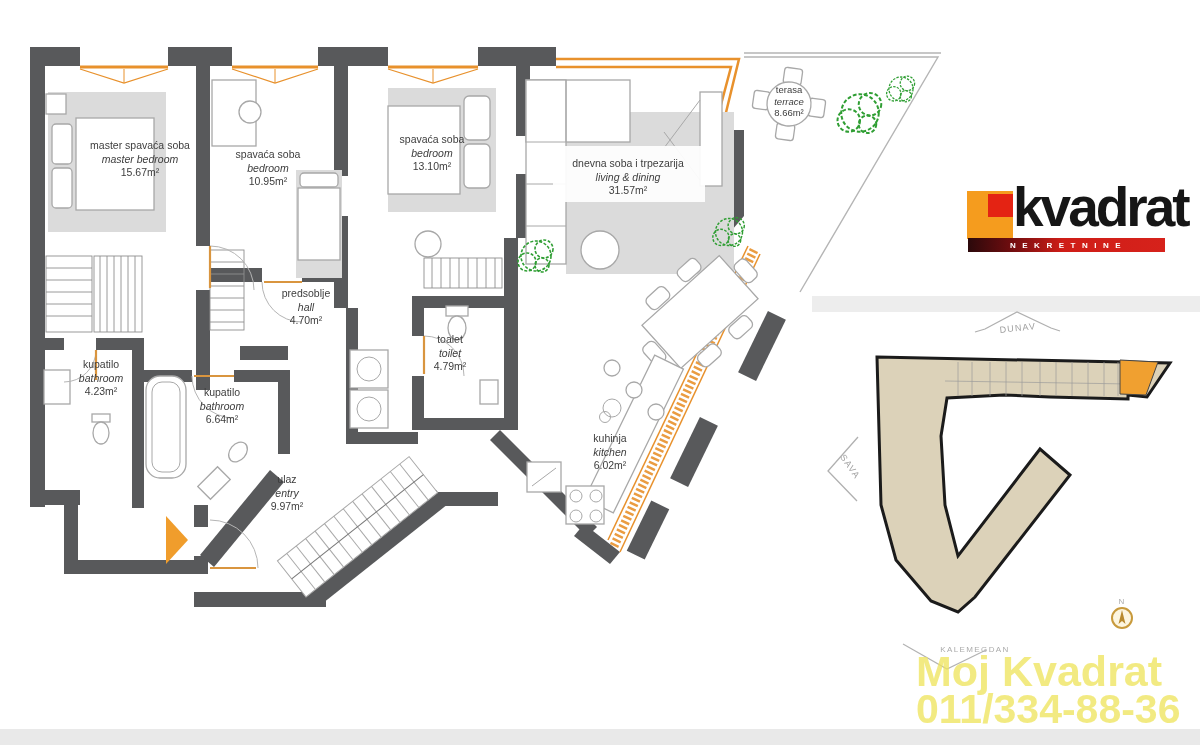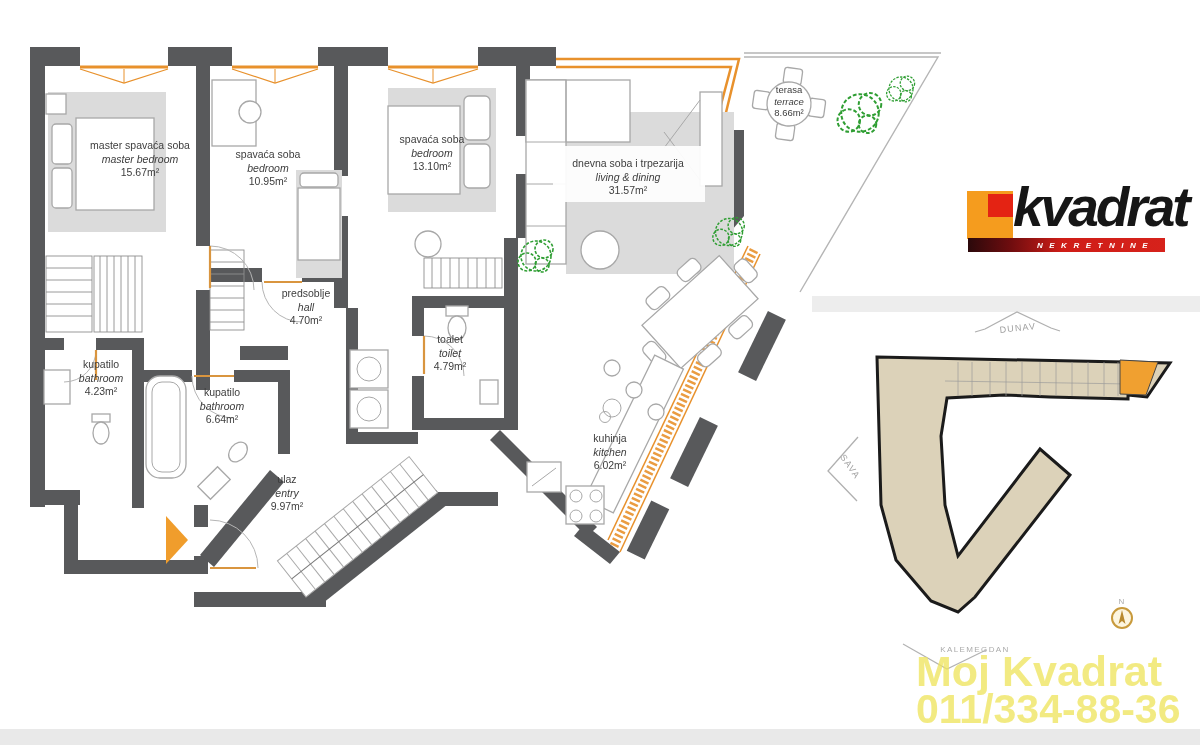--- a/index.html
+++ b/index.html
@@ -20,29 +20,29 @@
   .soft{fill:#dbdbdb;stroke:none;}
   .arc{stroke:#b5b5b5;stroke-width:1;fill:none;}
   .leaf{stroke:#d9953f;stroke-width:2.2;fill:none;}
   .oran{stroke:#e8912c;fill:none;}
   .plant circle{fill:none;stroke:#2f9e33;stroke-width:1.6;stroke-dasharray:3 1.6;}
   .hatch{stroke:#8f8f8f;stroke-width:0.9;fill:none;}
   .thin{stroke:#b5b5b5;stroke-width:1.4;fill:none;}
   .site-outline{fill:#dcd2b9;stroke:#1b1b1b;stroke-width:3;stroke-linejoin:miter;}
   .unitline{stroke:#9a9a9a;stroke-width:0.8;opacity:0.85;}
   
-  .logo{position:absolute;left:965px;top:186px;width:212px;height:72px;font-style:italic;}
+  .logo{position:absolute;left:965px;top:186px;width:212px;height:72px;}
   .logo-sq-orange{position:absolute;left:2px;top:5px;width:46px;height:48px;background:#f59c1e;}
   .logo-sq-red{position:absolute;left:23px;top:8px;width:25px;height:23px;background:#e42313;}
   .logo-brand{position:absolute;left:48px;top:-6px;font-size:55px;font-weight:bold;
               letter-spacing:-3px;color:#161616;line-height:1;}
   .logo-bar{position:absolute;left:3px;top:52px;width:197px;height:14px;
             background:linear-gradient(90deg,#2b090b,#700d0f 22%,#cf1d17 48%,#d6221b);}
   .logo-bar span{position:absolute;left:42px;top:3px;font-size:8px;letter-spacing:6.5px;
-                 color:#fff;font-weight:bold;margin-left:27px;}
+                 color:#fff;font-weight:bold;}
 </style>
 </head>
 <body>
 
 <div class="stage">
 <svg width="1200" height="745" viewBox="0 0 1200 745">
 
   <rect x="812" y="296" width="388" height="16" fill="#ededed"></rect>
   <rect x="0" y="729" width="1200" height="16" fill="#e9e9e9"></rect>
 

